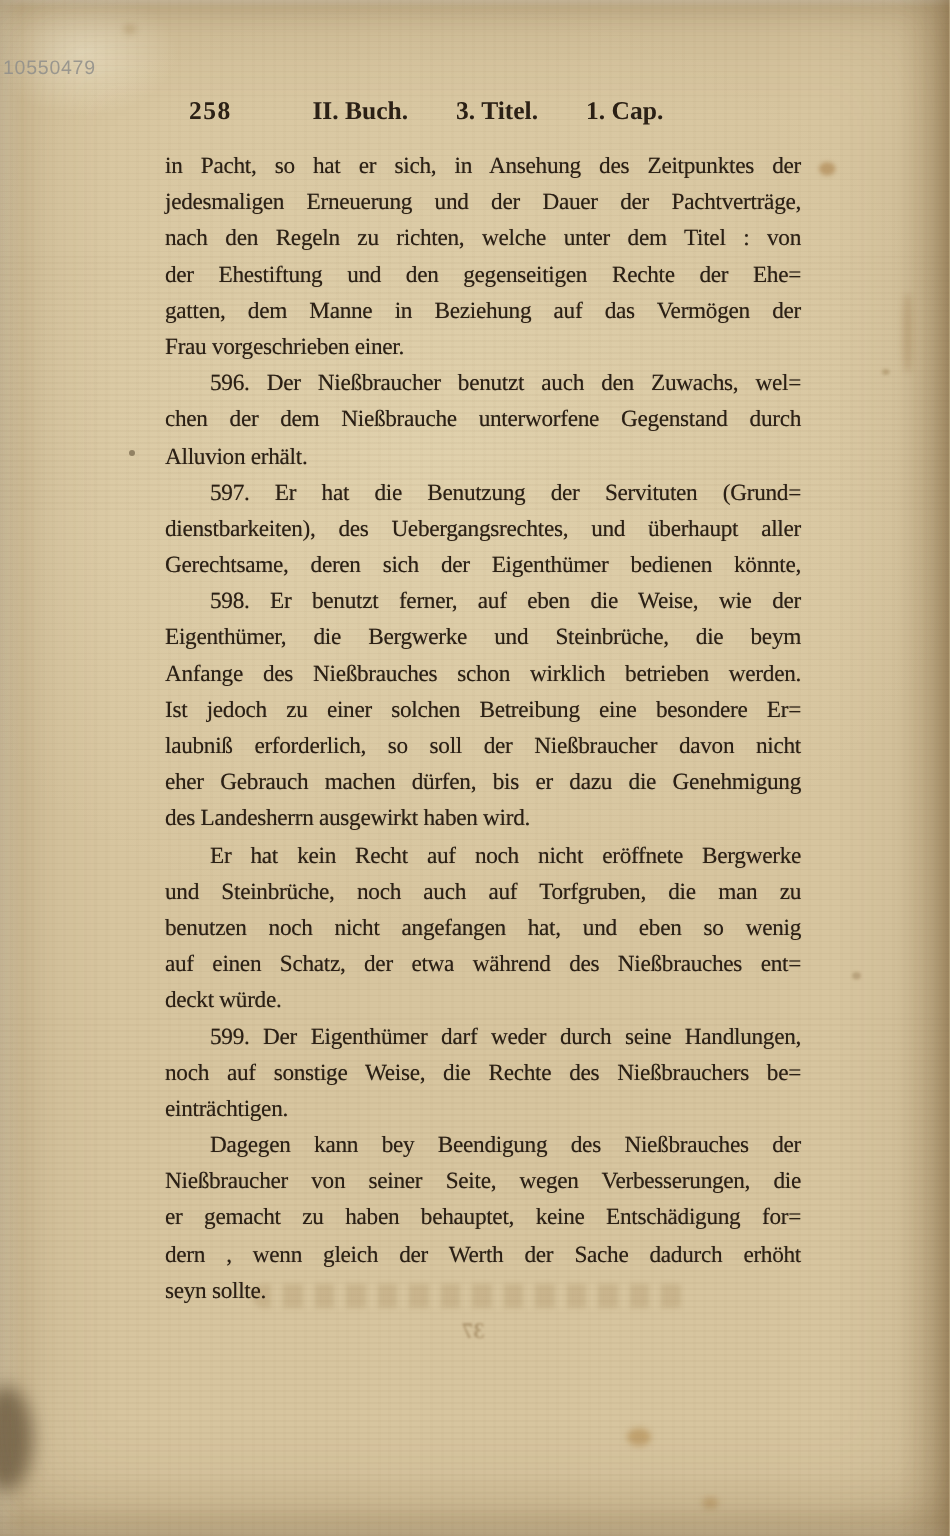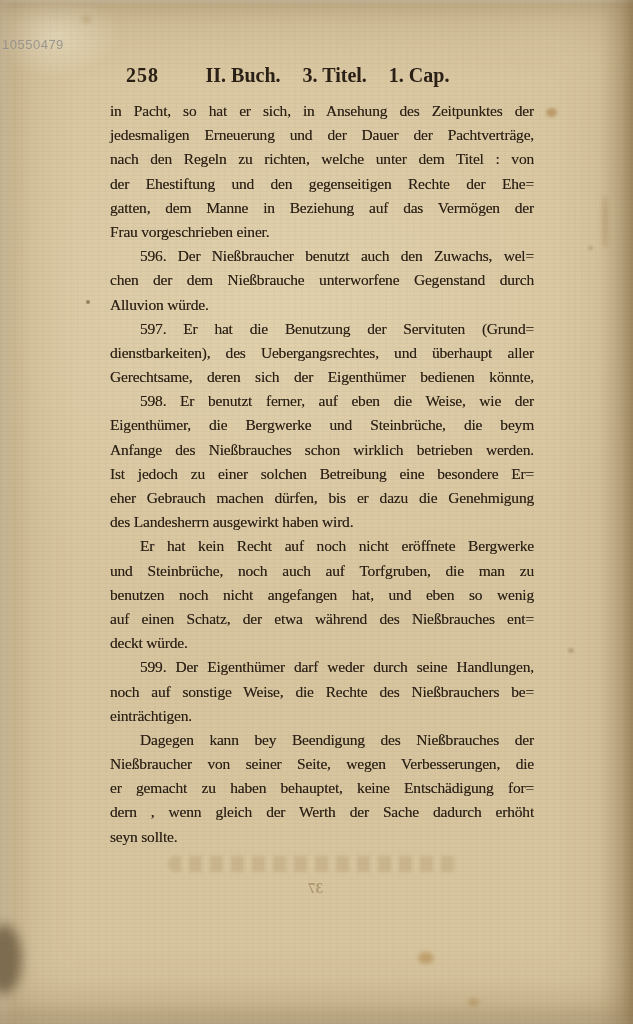--- a/index.html
+++ b/index.html
@@ -37,24 +37,24 @@
   .scan-id{
     position:absolute;top:1px;left:2px;z-index:6;
     font-family:"Liberation Sans", sans-serif;
     font-size:13px;letter-spacing:.5px;
     color:var(--scanid);opacity:.85;margin-top:36px;
   }
   .page-head{
     position:absolute;top:64px;left:110px;width:424px;z-index:5;
     display:flex;align-items:baseline;
     color:var(--ink);
-    font-weight:700;font-size:20px;
+    font-weight:700;font-size:17px;
   }
   .pagenum{margin-left:16px;letter-spacing:1px;}
-  .chapter{flex:1;display:flex;justify-content:center;gap:22px;padding-right:38px;}
+  .chapter{flex:1;display:flex;justify-content:center;gap:32px;padding-right:38px;}
   .text-body{
     position:absolute;top:99px;left:110px;width:424px;z-index:5;
     color:var(--ink);
     font-weight:400;font-size:15.5px;letter-spacing:-0.2px;
     text-shadow:0 0 .5px rgba(43,32,21,.55);
   }
   .line{
     height:24.2px;line-height:24.2px;
     white-space:nowrap;overflow:visible;
     text-align:left;
@@ -100,28 +100,29 @@
 
 <div class="text-body">
     <div class="line just">in Pacht, so hat er sich, in Ansehung des Zeitpunktes der</div>
     <div class="line just">jedesmaligen Erneuerung und der Dauer der Pachtverträge,</div>
     <div class="line just">nach den Regeln zu richten, welche unter dem Titel : von</div>
     <div class="line just">der Ehestiftung und den gegenseitigen Rechte der Ehe=</div>
     <div class="line just">gatten, dem Manne in Beziehung auf das Vermögen der</div>
     <div class="line">Frau vorgeschrieben einer.</div>
     <div class="line indent just">596. Der Nießbraucher benutzt auch den Zuwachs, wel=</div>
     <div class="line just">chen der dem Nießbrauche unterworfene Gegenstand durch</div>
-    <div class="line">Alluvion würde.</div>
+    <div class="line">Alluvion erhält.</div>
     <div class="line indent just">597. Er hat die Benutzung der Servituten (Grund=</div>
     <div class="line just">dienstbarkeiten), des Uebergangsrechtes, und überhaupt aller</div>
     <div class="line just">Gerechtsame, deren sich der Eigenthümer bedienen könnte,</div>
     <div class="line indent just">598. Er benutzt ferner, auf eben die Weise, wie der</div>
     <div class="line just">Eigenthümer, die Bergwerke und Steinbrüche, die beym</div>
     <div class="line just">Anfange des Nießbrauches schon wirklich betrieben werden.</div>
     <div class="line just">Ist jedoch zu einer solchen Betreibung eine besondere Er=</div>
+    <div class="line just">laubniß erforderlich, so soll der Nießbraucher davon nicht</div>
     <div class="line just">eher Gebrauch machen dürfen, bis er dazu die Genehmigung</div>
     <div class="line">des Landesherrn ausgewirkt haben wird.</div>
     <div class="line indent just">Er hat kein Recht auf noch nicht eröffnete Bergwerke</div>
     <div class="line just">und Steinbrüche, noch auch auf Torfgruben, die man zu</div>
     <div class="line just">benutzen noch nicht angefangen hat, und eben so wenig</div>
     <div class="line just">auf einen Schatz, der etwa während des Nießbrauches ent=</div>
     <div class="line">deckt würde.</div>
     <div class="line indent just">599. Der Eigenthümer darf weder durch seine Handlungen,</div>
     <div class="line just">noch auf sonstige Weise, die Rechte des Nießbrauchers be=</div>
     <div class="line">einträchtigen.</div>

